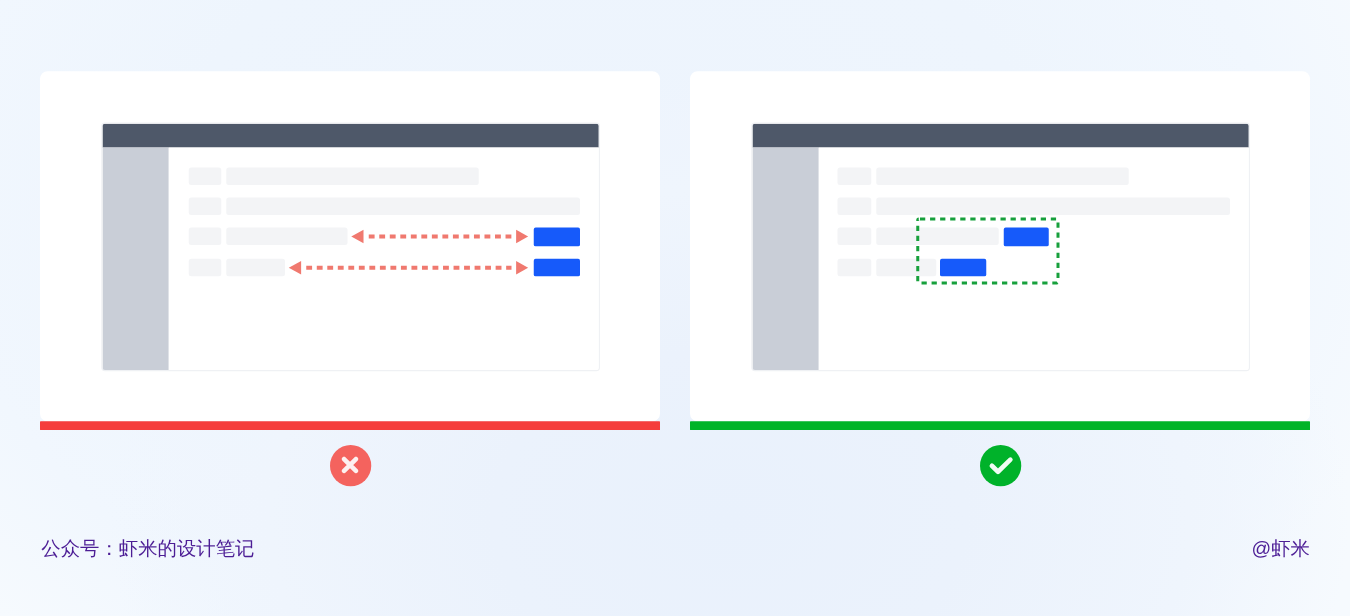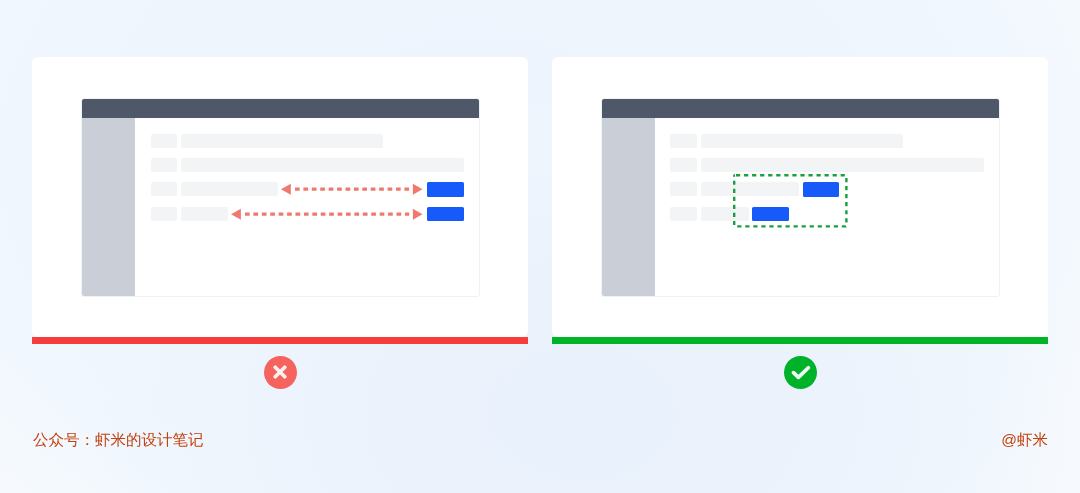--- a/index.html
+++ b/index.html
@@ -28,21 +28,21 @@
   .row{position:absolute;display:flex;align-items:center;}
   .cell{background:#f3f4f6;border-radius:2px;height:14px;}
   .btn{position:absolute;background:#165afa;border-radius:1.5px;}
 
   .arrow-wrap{position:absolute;overflow:visible;}
   .hl{position:absolute;overflow:visible;}
 
   .badge{position:absolute;border-radius:50%;
          display:flex;align-items:center;justify-content:center;}
 
-  .footer-txt{position:absolute;font-size:15.5px;color:#c2410c;
+  .footer-txt{position:absolute;font-size:15.5px;color:#4c1d95;
               letter-spacing:0;white-space:nowrap;line-height:20px;}
 </style>
 </head>
 <body>
 
 <div class="stage">
   <div class="bg-wash"></div>
 
   <div class="card" style="left:32px;top:57px;width:496px;height:280px;"></div>
 

